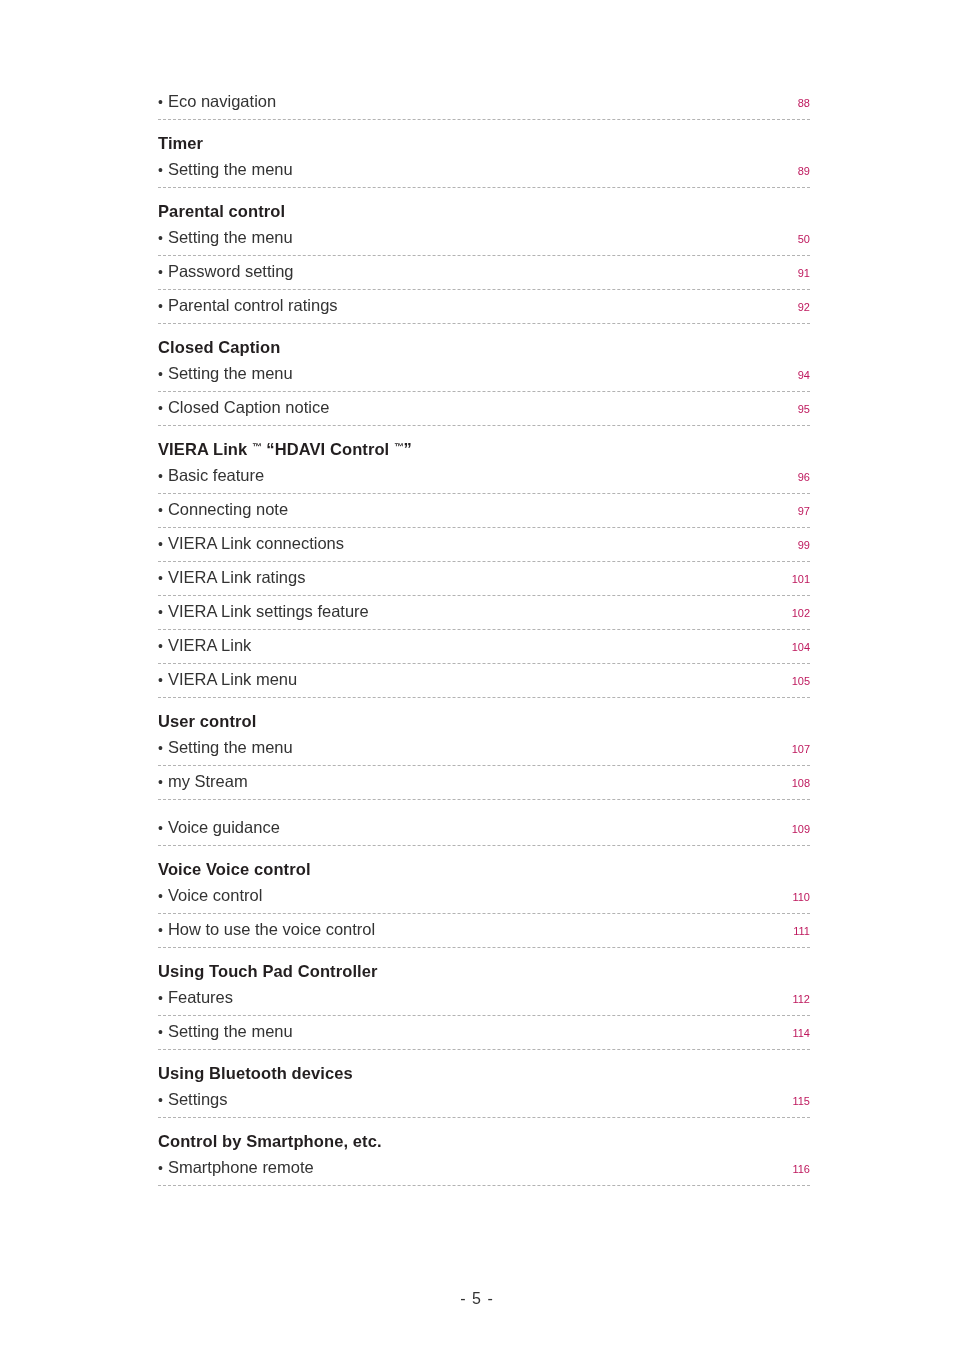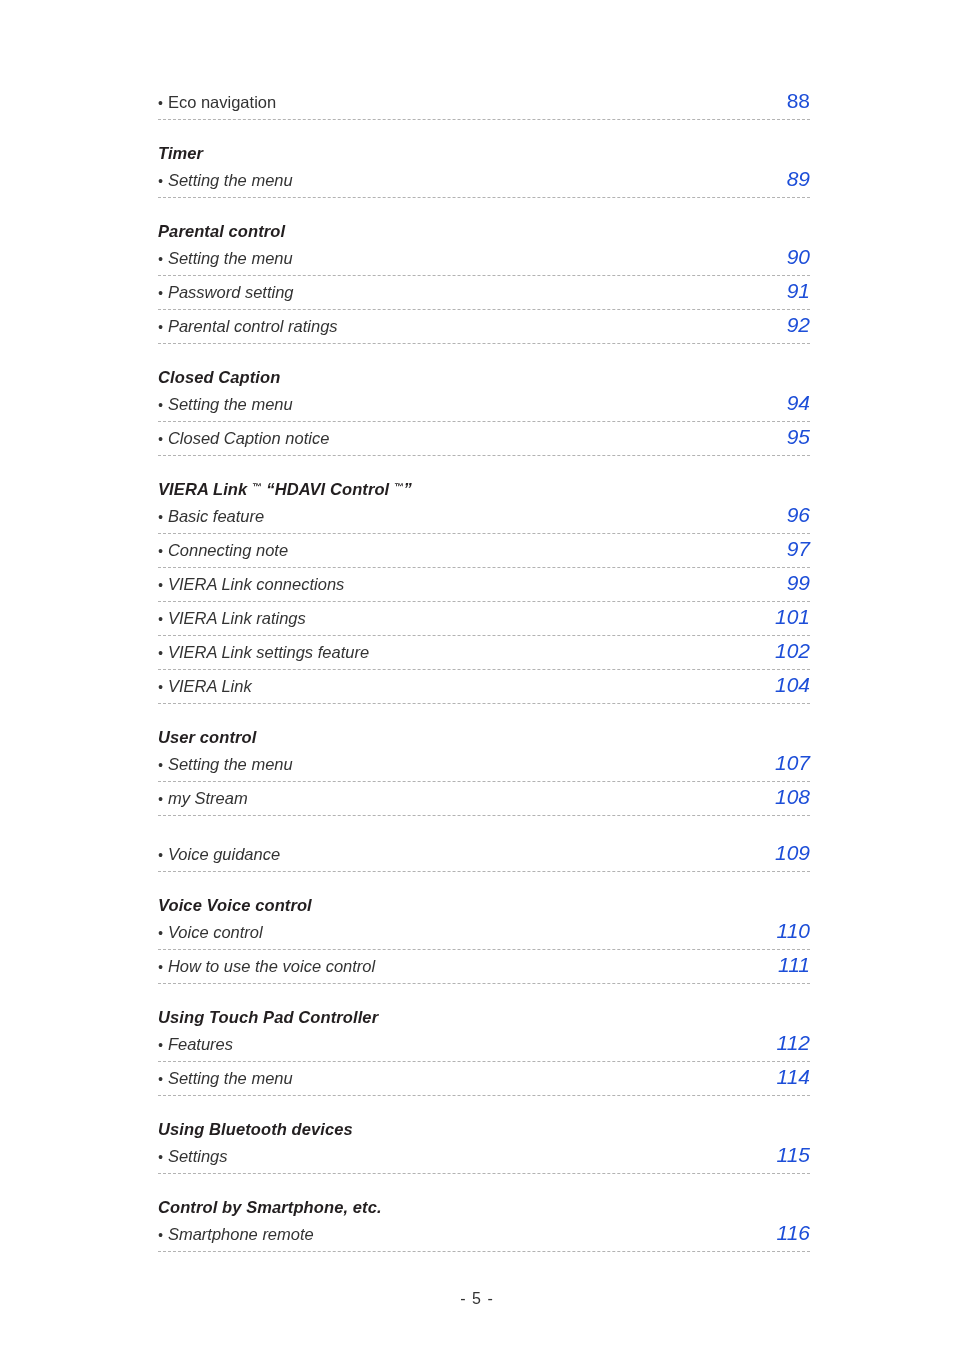--- a/index.html
+++ b/index.html
@@ -43,21 +43,21 @@
     white-space: nowrap;
   }
   .toc-heading sup {
     font-size: 9.5px;
     vertical-align: 5px;
     line-height: 0;
     font-weight: bold;
   }
 
   
-  .group + .group { margin-top: 22px; font-style: italic; }
+  .group + .group { margin-top: 12px; }
 
   
   .toc-entry {
     position: relative;
     display: flex;
     align-items: baseline;
     justify-content: space-between;
     height: 34px;
     box-sizing: border-box;
     border-bottom: 1px dashed #b3b3b3;
@@ -67,22 +67,22 @@
     color: #333333;
     line-height: 30px;
     white-space: nowrap;
   }
   .toc-entry .bullet {
     font-size: 14px;
     color: #333333;
     margin-right: 5px;
   }
   .toc-entry .pageno {
-    font-size: 21px;
-    color: #1d4ed8;
+    font-size: 11px;
+    color: #be185d;
     line-height: 30px;
     white-space: nowrap;
   }
 
   
   .group:first-child { margin-top: 0; }
 
   
   .folio {
     position: absolute;
@@ -111,21 +111,21 @@
         <div class="toc-heading"><span>Timer</span></div>
         <div class="toc-entry">
           <div><span class="bullet">•</span><span class="label">Setting the menu</span></div>
           <div class="pageno">89</div>
         </div>
       </div>
       <div class="group">
         <div class="toc-heading"><span>Parental control</span></div>
         <div class="toc-entry">
           <div><span class="bullet">•</span><span class="label">Setting the menu</span></div>
-          <div class="pageno">90</div>
+          <div class="pageno">50</div>
         </div>
         <div class="toc-entry">
           <div><span class="bullet">•</span><span class="label">Password setting</span></div>
           <div class="pageno">91</div>
         </div>
         <div class="toc-entry">
           <div><span class="bullet">•</span><span class="label">Parental control ratings</span></div>
           <div class="pageno">92</div>
         </div>
       </div>
@@ -159,20 +159,24 @@
           <div class="pageno">101</div>
         </div>
         <div class="toc-entry">
           <div><span class="bullet">•</span><span class="label">VIERA Link settings feature</span></div>
           <div class="pageno">102</div>
         </div>
         <div class="toc-entry">
           <div><span class="bullet">•</span><span class="label">VIERA Link</span></div>
           <div class="pageno">104</div>
         </div>
+        <div class="toc-entry">
+          <div><span class="bullet">•</span><span class="label">VIERA Link menu</span></div>
+          <div class="pageno">105</div>
+        </div>
       </div>
       <div class="group">
         <div class="toc-heading"><span>User control</span></div>
         <div class="toc-entry">
           <div><span class="bullet">•</span><span class="label">Setting the menu</span></div>
           <div class="pageno">107</div>
         </div>
         <div class="toc-entry">
           <div><span class="bullet">•</span><span class="label">my Stream</span></div>
           <div class="pageno">108</div>

